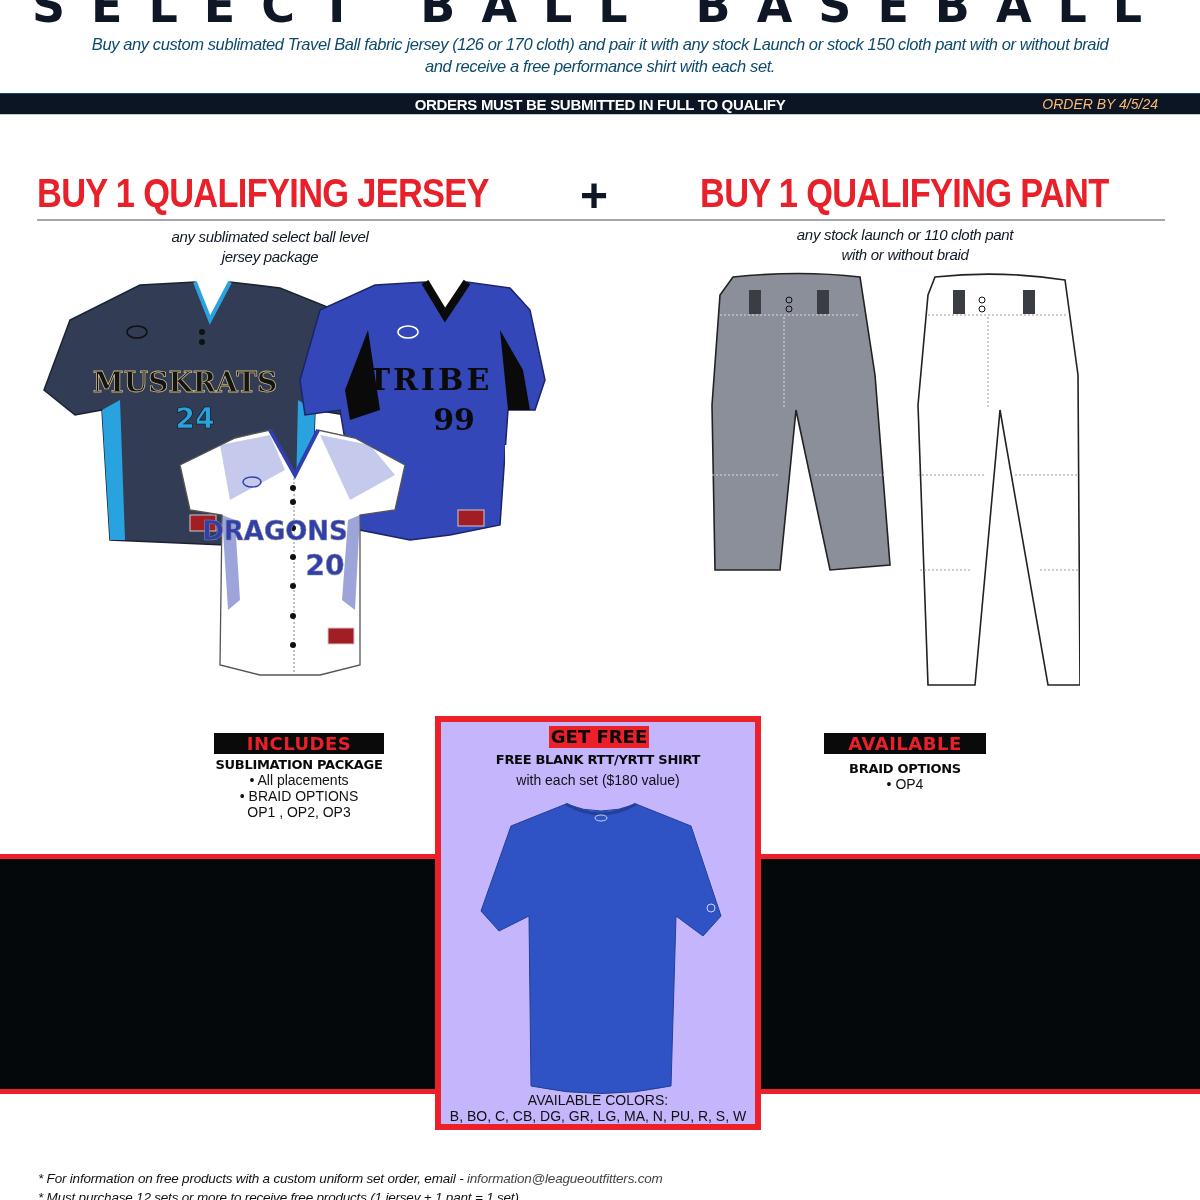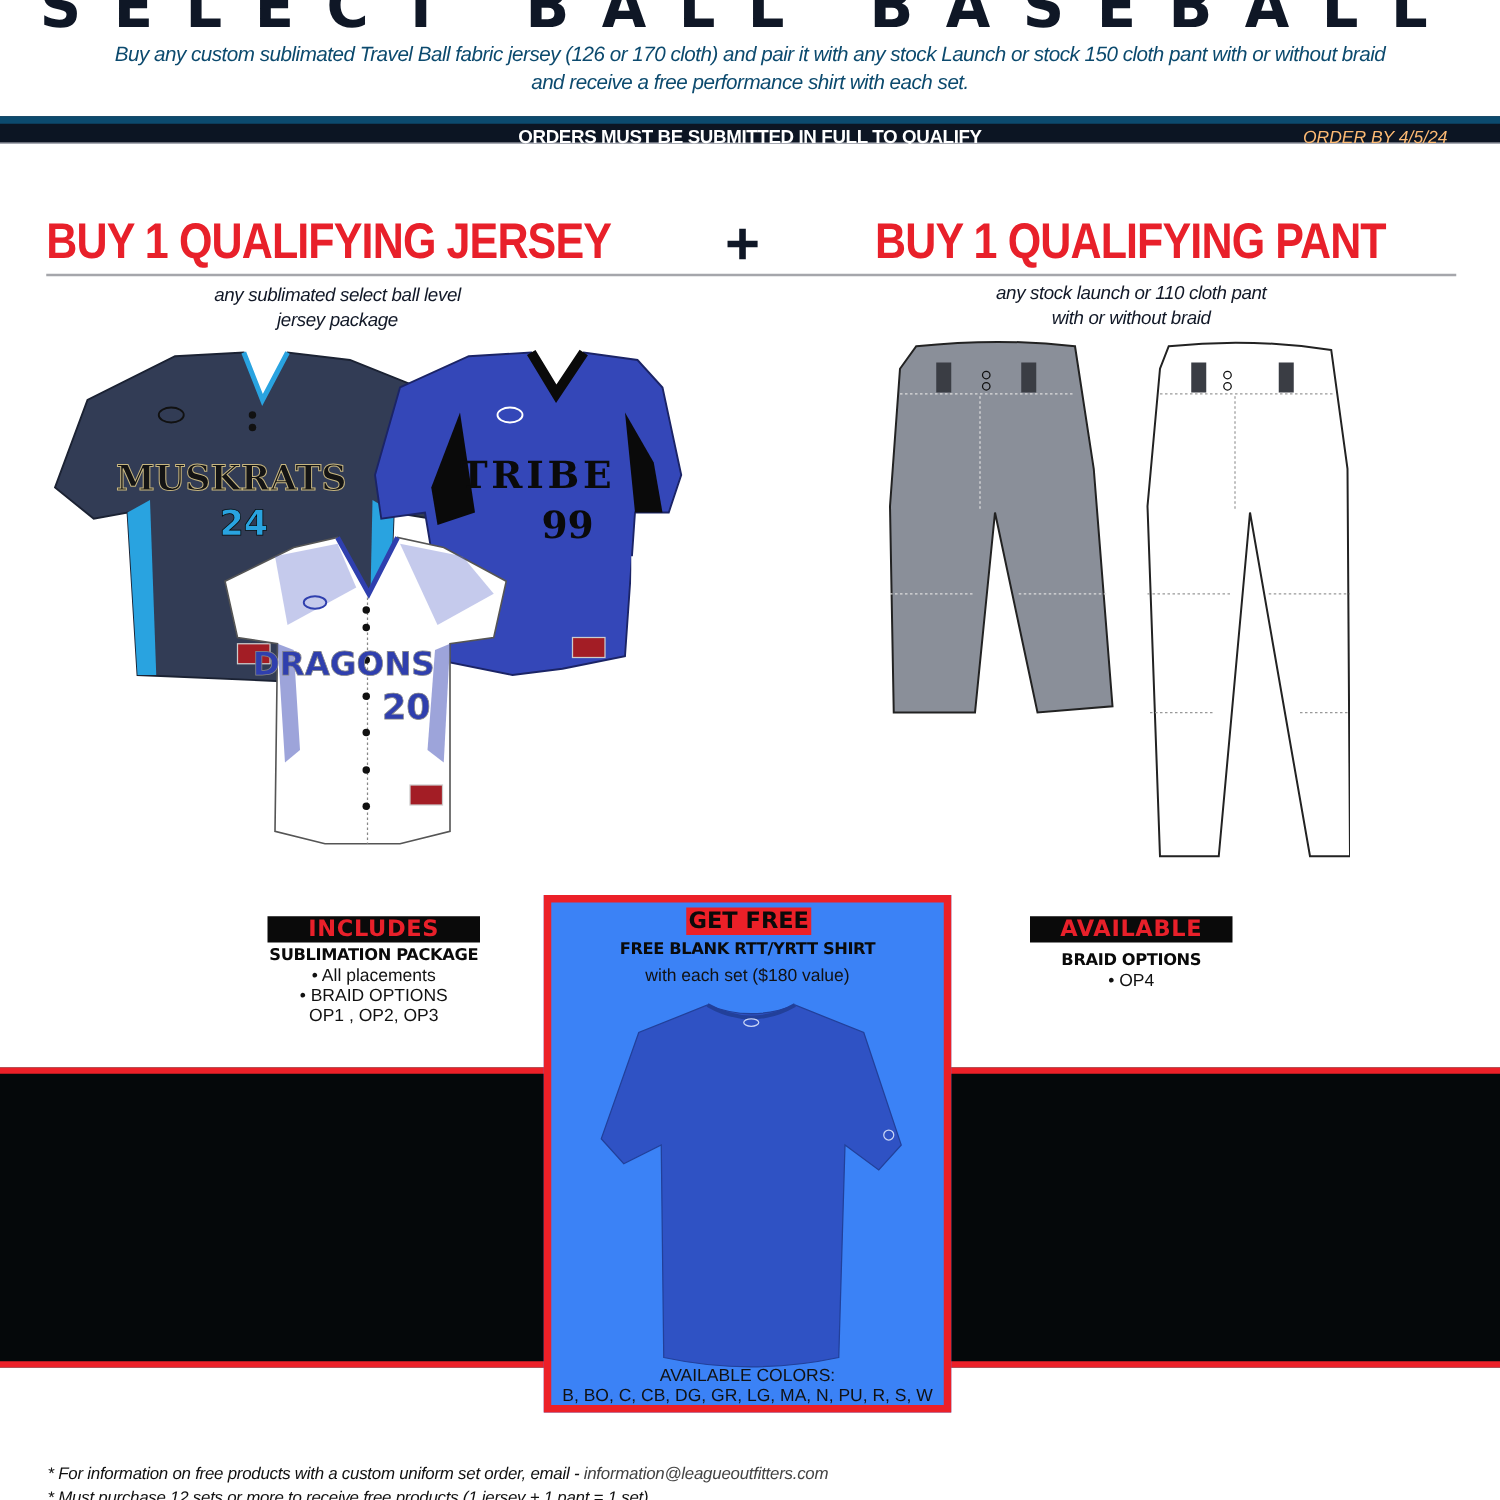--- a/index.html
+++ b/index.html
@@ -16,21 +16,21 @@
     transform: scaleY(1.05);
   }
   .subtitle {
     left: 60px; width: 1080px; top: 33px; text-align: center;
     font-family: "Liberation Sans", sans-serif; font-style: italic;
     font-size: 16.5px; line-height: 22px; color: #0c4a6e;
     letter-spacing: -0.4px;
   }
   .navbar {
     left: 0; top: 93px; width: 1200px; height: 22px; background: #0c1523;
-    border-top: 6px solid #0c4a6e; border-bottom: 1px solid #c5c8cf;
+    border-top: 1px solid #0c4a6e; border-bottom: 1px solid #c5c8cf;
   }
   .navbar .center-text {
     position: absolute; left: 0; width: 1200px; top: 2px; text-align: center;
     color: #fff; font-weight: bold; font-size: 15px; letter-spacing: -0.3px;
   }
   .navbar .order-by {
     position: absolute; right: 42px; top: 2px; color: #fdba74; font-style: italic;
     font-size: 14px;
   }
 
@@ -72,21 +72,21 @@
   .available { left: 824px; top: 733px; width: 162px; }
 
   
   .band {
     left: 0; top: 854px; width: 1200px; height: 240px; background: #05080a;
     border-top: 5px solid #ec2028; border-bottom: 5px solid #ec2028;
   }
 
   
   .freebox {
-    left: 435px; top: 716px; width: 326px; height: 414px; background: #3b82f6;
+    left: 435px; top: 716px; width: 326px; height: 414px; background: #c4b5fd;
     border: 6px solid #ec2028;
     padding-left: 37px;
   }
   .freebox .gf {
     position: absolute; left: 108px; top: 4px; width: 100px; height: 22px;
     background: #ec2028; color: #0a0a0a; font-family: "DejaVu Sans", sans-serif;
     font-weight: bold; font-size: 18px; text-align: center; line-height: 22px;
   }
   .freebox .ft { position: absolute; left: 0; width: 314px; top: 30px; }
   .freebox .fs { position: absolute; left: 0; width: 314px; top: 50px; }

